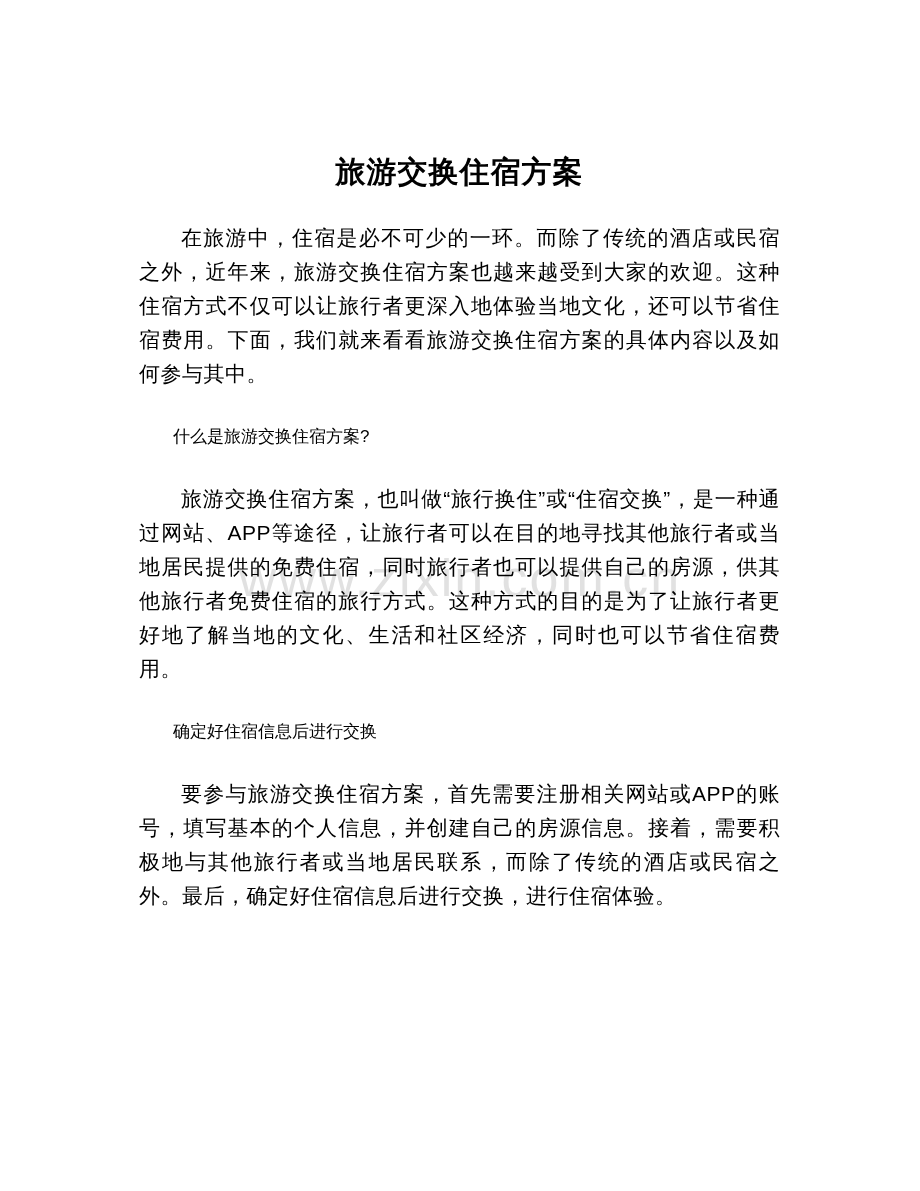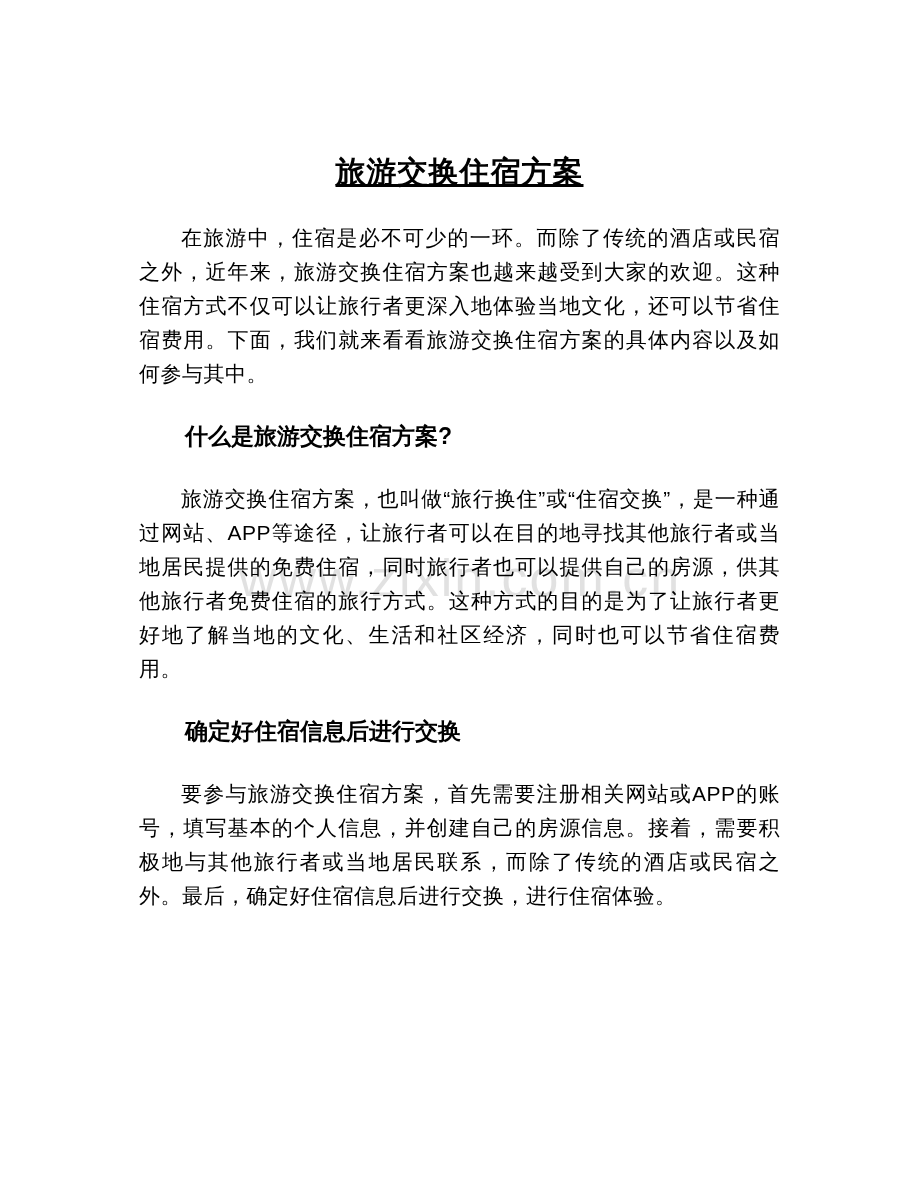--- a/index.html
+++ b/index.html
@@ -24,38 +24,37 @@
     z-index: 1;
     padding: 152px 140px 0 139px;
   }
 
   .doc-title {
     text-align: center;
     font-size: 30px;
     font-weight: bold;
     letter-spacing: 1px;
     margin-bottom: 28px;
-    text-decoration: underline;
   }
 
   .para {
     font-size: 21px;
     line-height: 34px;
     text-align: justify;
     text-indent: 2em;
     letter-spacing: 0.5px;
   }
 
   .para + .para {
     margin-top: 0px;
   }
 
   .sub-heading {
-    font-size: 23px;
-    font-weight: bold;
+    font-size: 17px;
+    font-weight: normal;
     line-height: 47px;
     text-indent: 2em;
     margin-top: 22px;
     margin-bottom: 22px;
   }
 
   .watermark {
     position: absolute;
     z-index: 0;
     top: 548px;

